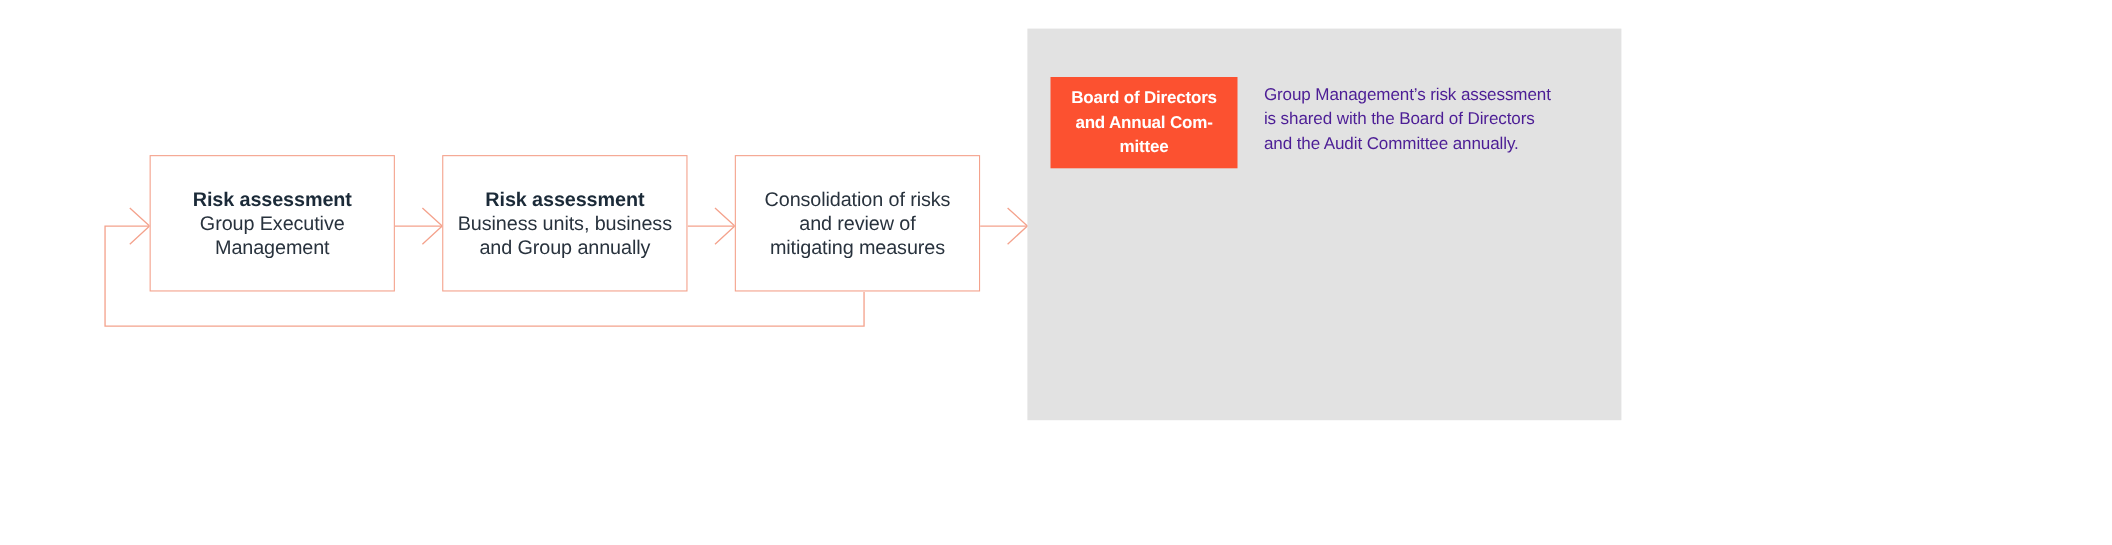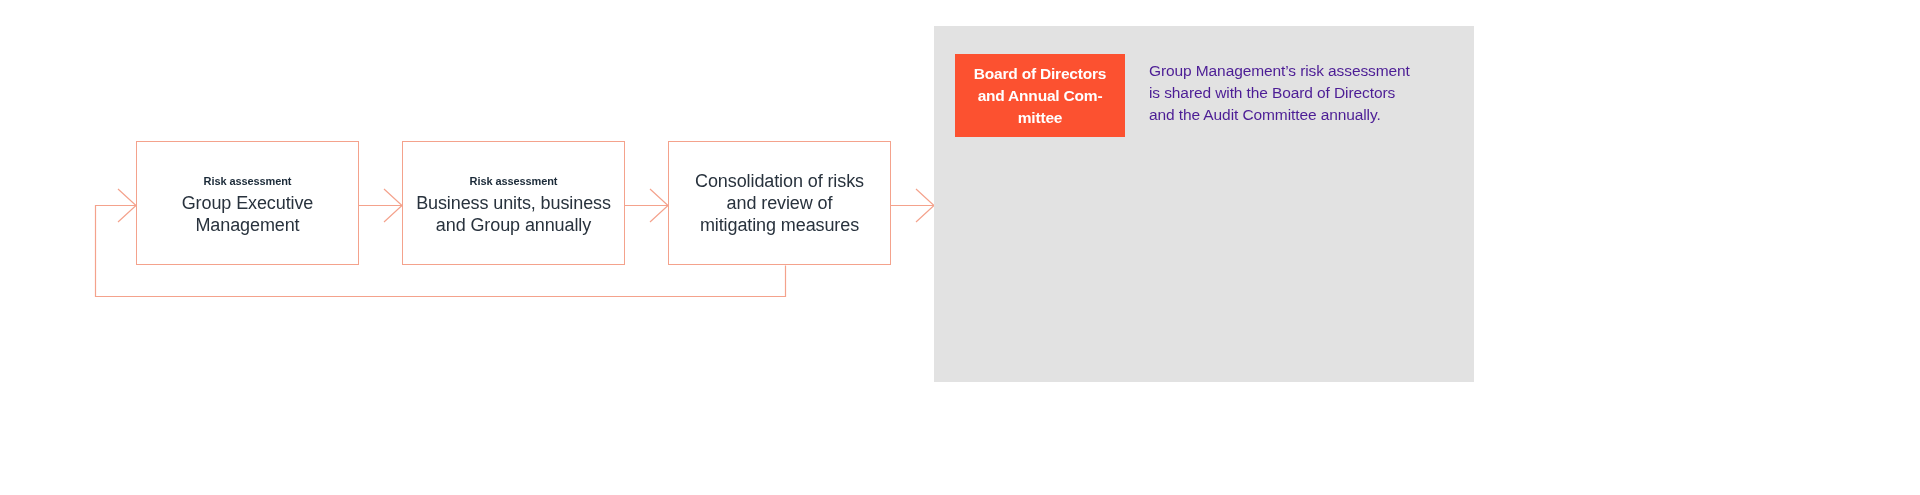--- a/index.html
+++ b/index.html
@@ -30,21 +30,21 @@
     background: #ffffff;
     display: flex;
     flex-direction: column;
     align-items: center;
     justify-content: center;
     text-align: center;
     color: #1F2A37;
   }
   .flow-box .bx-title {
     font-weight: bold;
-    font-size: 11px;
+    font-size: 18px;
     line-height: 22px;
     letter-spacing: -0.1px;
     color: #1B2A38;
   }
   .flow-box .bx-line {
     font-weight: normal;
     font-size: 18px;
     line-height: 22px;
     letter-spacing: -0.1px;
     color: #28323D;
@@ -72,21 +72,21 @@
     background: #E2E2E2;
   }
 
   .panel-row {
     position: absolute;
     left: 21px;
     width: 500px;
     display: flex;
     align-items: flex-start;
   }
-  #row-0 { top: 28px; }
+  #row-0 { top: 44px; }
   #row-1 { top: 136px; }
   #row-2 { top: 238px; }
 
   .tag {
     box-sizing: border-box;
     width: 170px;
     height: 83px;
     background: #FC5130;
     color: #ffffff;
     display: flex;

